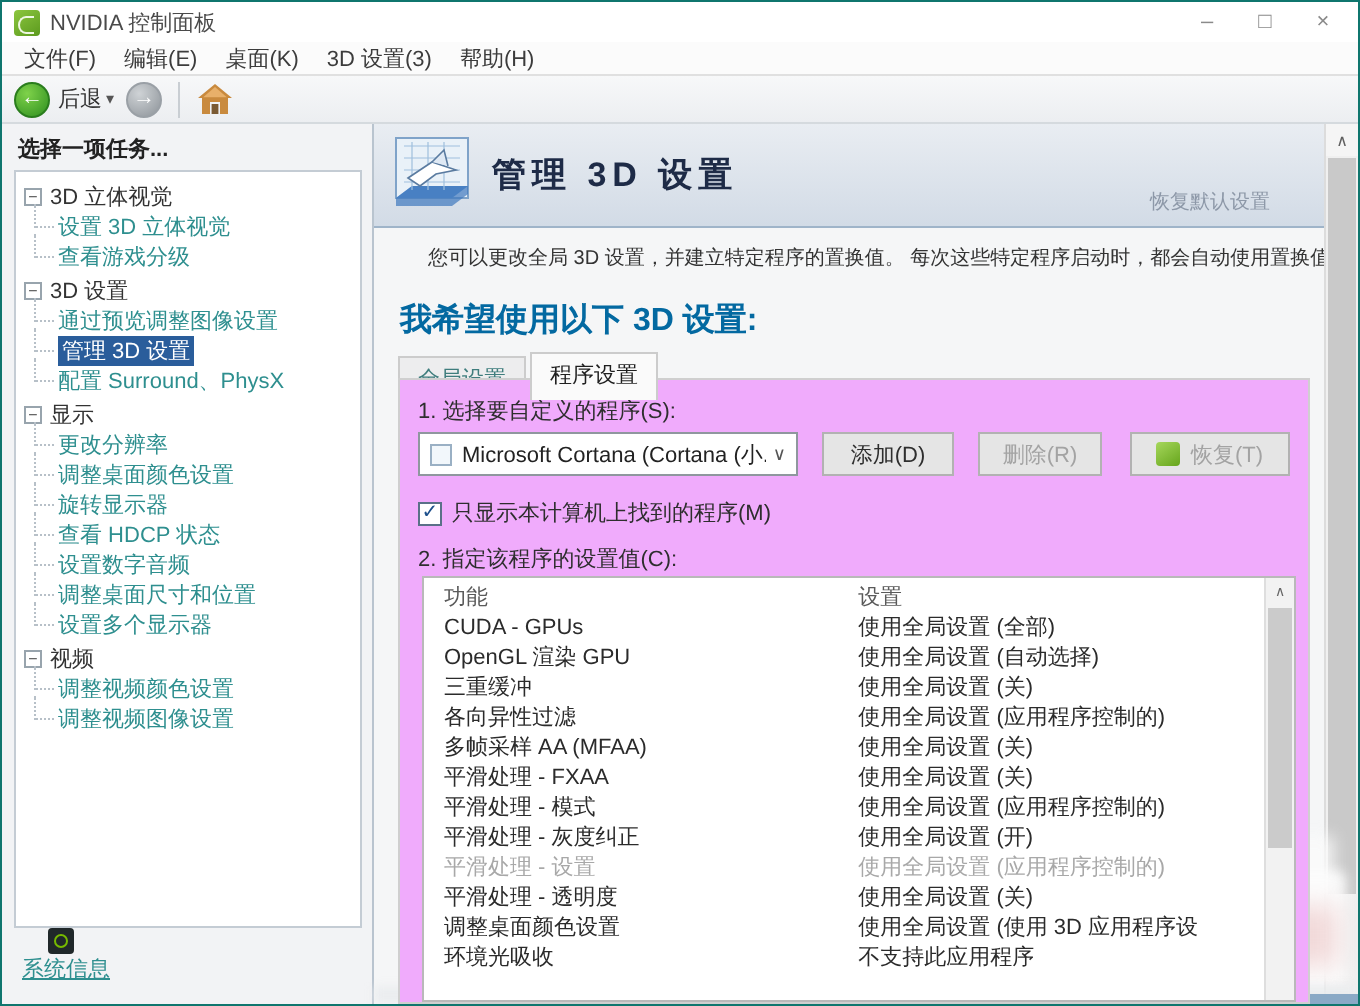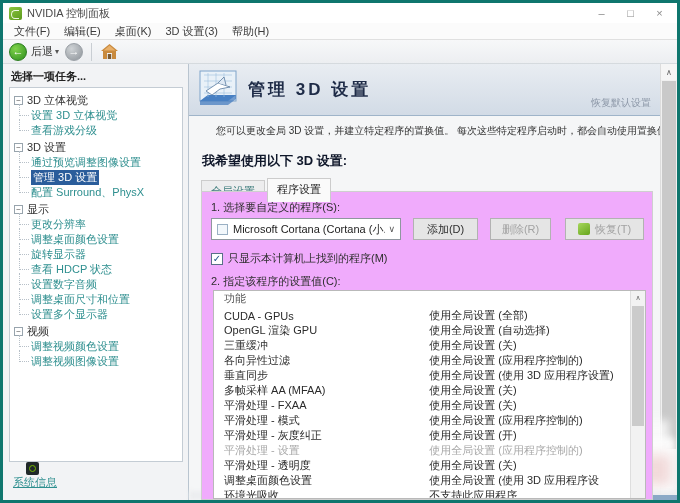--- a/index.html
+++ b/index.html
@@ -1,20 +1,20 @@
 <!DOCTYPE html>
 <html><head>
 <meta charset="utf-8">
 <style>
   * { margin:0; padding:0; box-sizing:border-box; }
   html,body { background:#dcdcdc; }
   body { font-family:"Liberation Sans","DejaVu Sans",sans-serif; }
 
   .window { position:relative; width:680px; height:503px; background:#f2f3f5;
-            border:3px solid #0f766e; overflow:hidden; }
+            border:1px solid #0f766e; overflow:hidden; }
 
   
   .titlebar { height:20px; background:#ffffff; display:flex; align-items:center; padding:0 3px; }
   .app-icon { width:13px; height:13px; background:linear-gradient(145deg,#8cc63f,#5c9a1e);
               border-radius:2px; margin:0 5px 0 3px; position:relative; }
   .app-icon::after { content:""; position:absolute; left:2px; top:3px; width:7px; height:7px;
               border:1.5px solid #eef7e2; border-right:none; border-radius:50% 0 0 50%; }
   .title-text { font-size:11px; color:#4a4a4a; }
   .win-controls { margin-left:auto; display:flex; }
   .ctrl { width:29px; height:18px; display:flex; align-items:center; justify-content:center;
@@ -60,24 +60,24 @@
                border:1.5px solid #76b900; border-radius:50%; }
   .sysinfo-link { font-size:11px; color:#2e8f8f; text-decoration:underline; }
 
   
   .content { position:absolute; left:186px; right:0; top:0; bottom:0; background:#f5f6f7; overflow:hidden; }
   .header-band { position:absolute; top:0; left:0; right:17px; height:52px;
                  background:linear-gradient(180deg,#e9edf2,#d2dbe6); border-bottom:1px solid #9fb4c9;
                  display:flex; align-items:center; }
   .header-icon { width:40px; height:42px; margin:3px 10px 3px 9px; flex:0 0 auto; }
   .header-title { font-size:17px; font-weight:bold; color:#1e2b47; letter-spacing:3px; }
-  .restore-link { position:absolute; right:9px; bottom:5px; font-size:10px; color:#8d98a8; }
+  .restore-link { position:absolute; right:27px; bottom:5px; font-size:10px; color:#8d98a8; }
   .description { position:absolute; top:60px; left:27px; right:8px; font-size:10px; color:#333;
                  white-space:nowrap; overflow:hidden; }
-  .section-heading { position:absolute; top:88px; left:13px; font-size:13px; font-weight:bold; color:#0f172a; }
+  .section-heading { position:absolute; top:88px; left:13px; font-size:16px; font-weight:bold; color:#0369a1; }
 
   .tabs { position:absolute; top:114px; left:12px; display:flex; align-items:flex-end; }
   .tab { font-size:11px; padding:3px 9px 3px 9px; background:#ededee; border:1px solid #cccccc;
          border-bottom:none; color:#3f7d7d; margin-right:2px; }
   .tab.active { background:#fafafa; color:#1f1f1f; padding-bottom:5px; position:relative; z-index:3; }
 
   .panel { position:absolute; top:127px; left:12px; right:24px; bottom:0; background:#f0abfc;
            border:1px solid #cfcfcf; z-index:2; }
   .step-label { position:absolute; left:9px; font-size:11px; color:#2e2e2e; }
   .step1 { top:8px; }
@@ -96,21 +96,21 @@
          background:linear-gradient(145deg,#a6d75c,#66a51c); }
   .checkbox-row { position:absolute; top:59px; left:9px; display:flex; align-items:center; }
   .checkbox { width:12px; height:12px; border:1px solid #5a7088; background:#fff; margin-right:5px;
          display:flex; align-items:center; justify-content:center; font-size:10px; color:#1c4f8b; line-height:1; }
   .checkbox-label { font-size:11px; color:#2e2e2e; }
   .step2 { top:82px; }
 
   
   .settings-table { position:absolute; top:98px; left:11px; right:6px; bottom:0; background:#fff;
                     border:1px solid #b9b9b9; overflow:hidden; }
-  .thead { display:flex; height:17px; align-items:flex-start; font-size:11px; color:#5a5a5a;flex-direction:column; }
+  .thead { display:flex; height:17px; align-items:flex-end; font-size:11px; color:#5a5a5a; }
   .col-feature { width:49%; padding-left:10px; white-space:nowrap; overflow:hidden; }
   .col-setting { flex:1; padding-left:4px; white-space:nowrap; overflow:hidden; }
   .trow { display:flex; height:15px; align-items:center; font-size:11px; color:#2b2b2b;justify-content:space-between; }
   .trow.disabled { color:#a8a8a8; }
   .table-scroll { position:absolute; top:0; right:0; bottom:0; width:15px; background:#f2f2f2;
                   border-left:1px solid #dedede; }
   .ts-arrow { height:14px; display:flex; align-items:center; justify-content:center; font-size:7px; color:#666; }
   .ts-thumb { position:absolute; top:15px; left:1px; right:1px; height:120px; background:#cbcbcb; }
 
   
@@ -320,24 +320,20 @@
               <div class="trow">
                 <span class="col-feature">三重缓冲</span>
                 <span class="col-setting">使用全局设置 (关)</span>
               </div>
 
               <div class="trow">
                 <span class="col-feature">各向异性过滤</span>
                 <span class="col-setting">使用全局设置 (应用程序控制的)</span>
               </div>
 
-              <div class="trow">
-                <span class="col-feature">垂直同步</span>
-                <span class="col-setting">使用全局设置 (使用 3D 应用程序设置)</span>
-              </div>
 
               <div class="trow">
                 <span class="col-feature">多帧采样 AA (MFAA)</span>
                 <span class="col-setting">使用全局设置 (关)</span>
               </div>
 
               <div class="trow">
                 <span class="col-feature">平滑处理 - FXAA</span>
                 <span class="col-setting">使用全局设置 (关)</span>
               </div>

